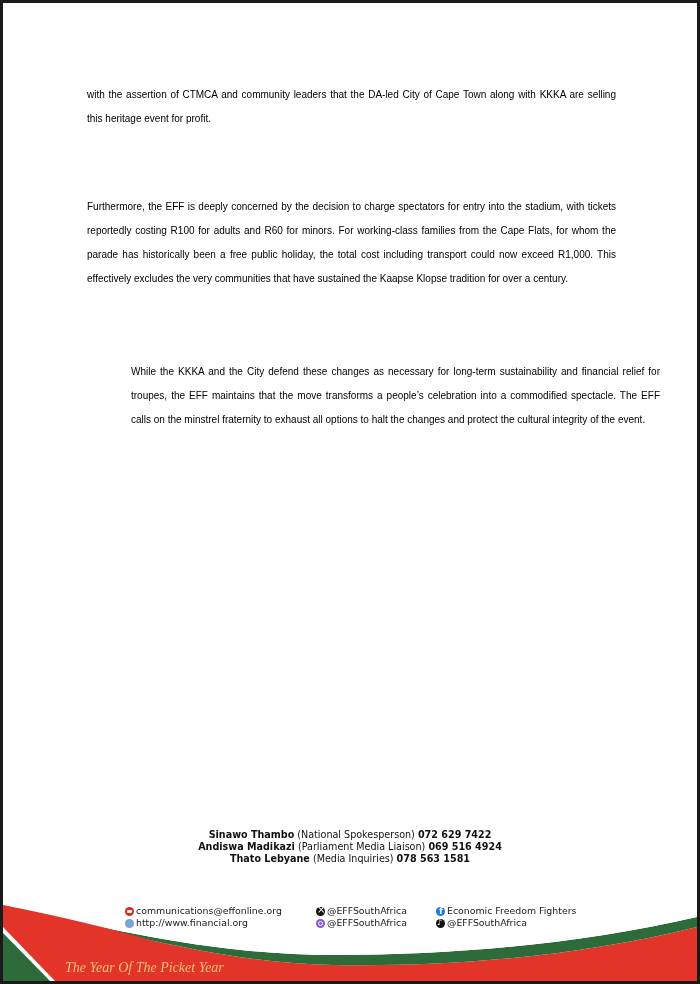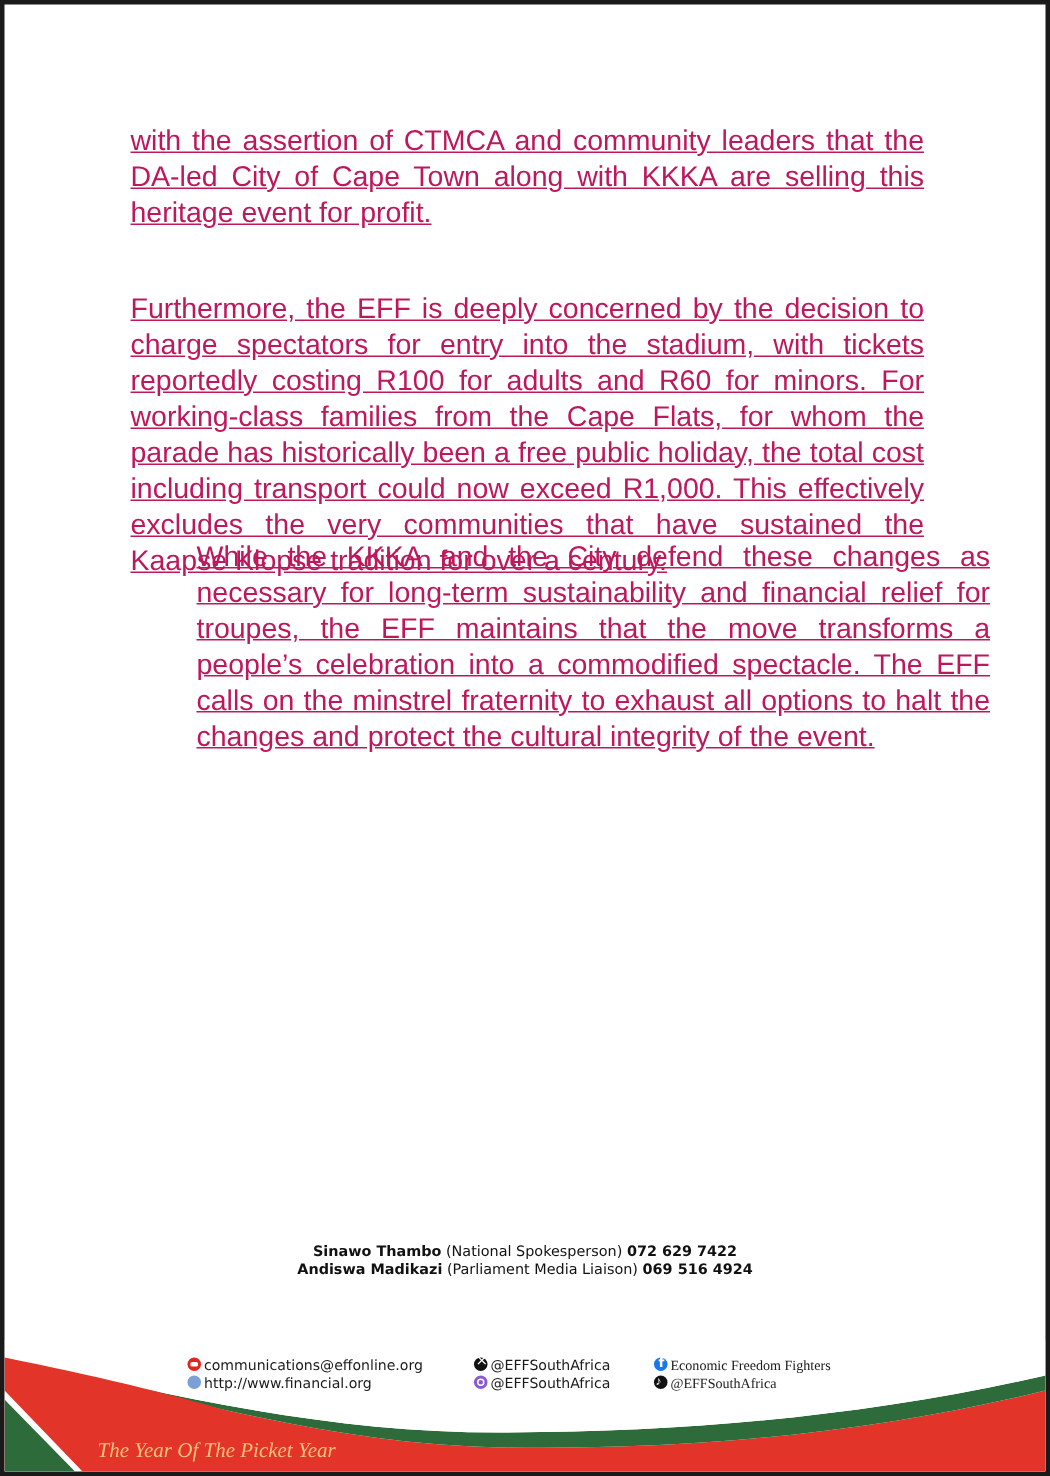--- a/index.html
+++ b/index.html
@@ -20,26 +20,25 @@
       width: 694px;
       height: 978px;
       background: #ffffff;
       overflow: hidden;
     }
     .body-text {
       position: absolute;
       left: 84px;
       width: 529px;
       font-family: "Liberation Sans", sans-serif;
-      font-size: 19px;
+      font-size: 10px;
       line-height: 24px;
-      color: #be185d;
+      color: #000000;
       text-align: justify;
       margin: 0;
-      text-decoration: underline;
     }
     .p1 { top: 80px; }
     .p2 { top: 192px; }
     .p3 { top: 357px; margin-left: 44px; }
 
     .issued {
       position: absolute;
       left: 0;
       width: 694px;
       top: 826px;
@@ -65,21 +64,21 @@
       position: absolute;
       top: 902px;
       font-family: "DejaVu Sans", sans-serif;
       font-size: 9.4px;
       line-height: 12px;
       color: #1a1a1a;
       z-index: 3;
     }
     .contacts .row {
       display: flex;
-      align-items: flex-start;
+      align-items: center;
       white-space: nowrap;
     }
     .ico {
       display: inline-block;
       width: 9px;
       height: 9px;
       border-radius: 50%;
       margin-right: 2px;
       position: relative;
       flex-shrink: 0;
@@ -111,21 +110,21 @@
       font-size: 9px; color: #fff; font-weight: bold; font-family: "DejaVu Sans", sans-serif;
     }
     .ico-tt { background: #111; }
     .ico-tt::after {
       content: "♪";
       position: absolute; left: 1px; top: -2px;
       font-size: 8px; color: #fff;
     }
     .col1 { left: 122px; }
     .col2 { left: 313px; }
-    .col3 { left: 433px; font-family: Liberation Serif, serif; }
+    .col3 { left: 433px; }
 
     .footer-svg {
       position: absolute;
       left: 0;
       top: 890px;
       width: 694px;
       height: 88px;
       z-index: 1;
     }
     .slogan {
@@ -153,20 +152,25 @@
     <div class="line">
       <b>Sinawo Thambo</b>
       <span class="role">(National Spokesperson)</span>
       <b>072 629 7422</b>
     </div>
     <div class="line">
       <b>Andiswa Madikazi</b>
       <span class="role">(Parliament Media Liaison)</span>
       <b>069 516 4924</b>
     </div>
+    <div class="line">
+      <b>Thato Lebyane</b>
+      <span class="role">(Media Inquiries)</span>
+      <b>078 563 1581</b>
+    </div>
   </div>
 
   <svg class="footer-svg" viewBox="0 0 694 88" preserveAspectRatio="none">
 
     <path d="M0,12 C120,40 220,70 330,72 C460,74 580,62 694,34 L694,88 L0,88 Z" fill="#e3342a"></path>
 
     <path d="M0,12 C120,40 220,62 330,62 C460,62 580,50 694,24 L694,34 C580,62 460,74 330,72 C220,70 120,40 0,12 Z" fill="#2e6b3a"></path>
 
     <path d="M0,0 L694,0 L694,24 C580,50 460,62 330,62 C220,62 120,40 0,12 Z" fill="#ffffff"></path>
 

